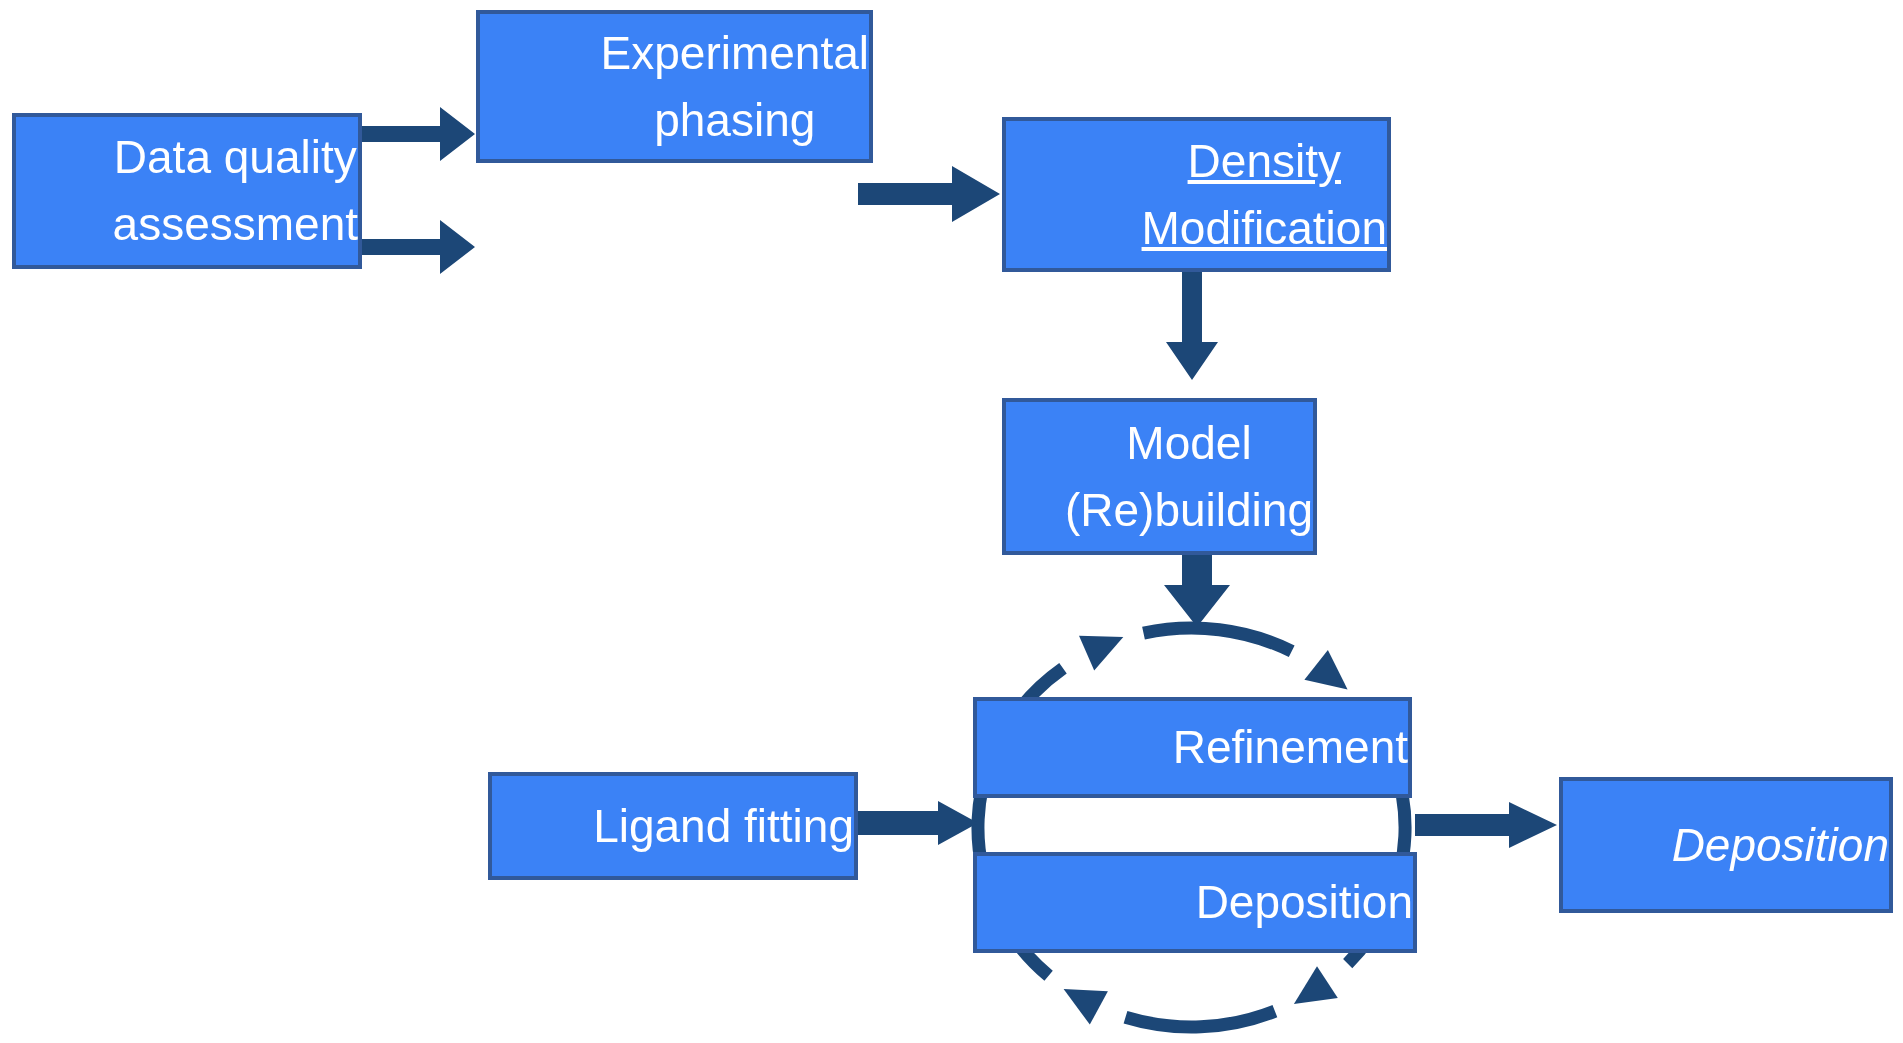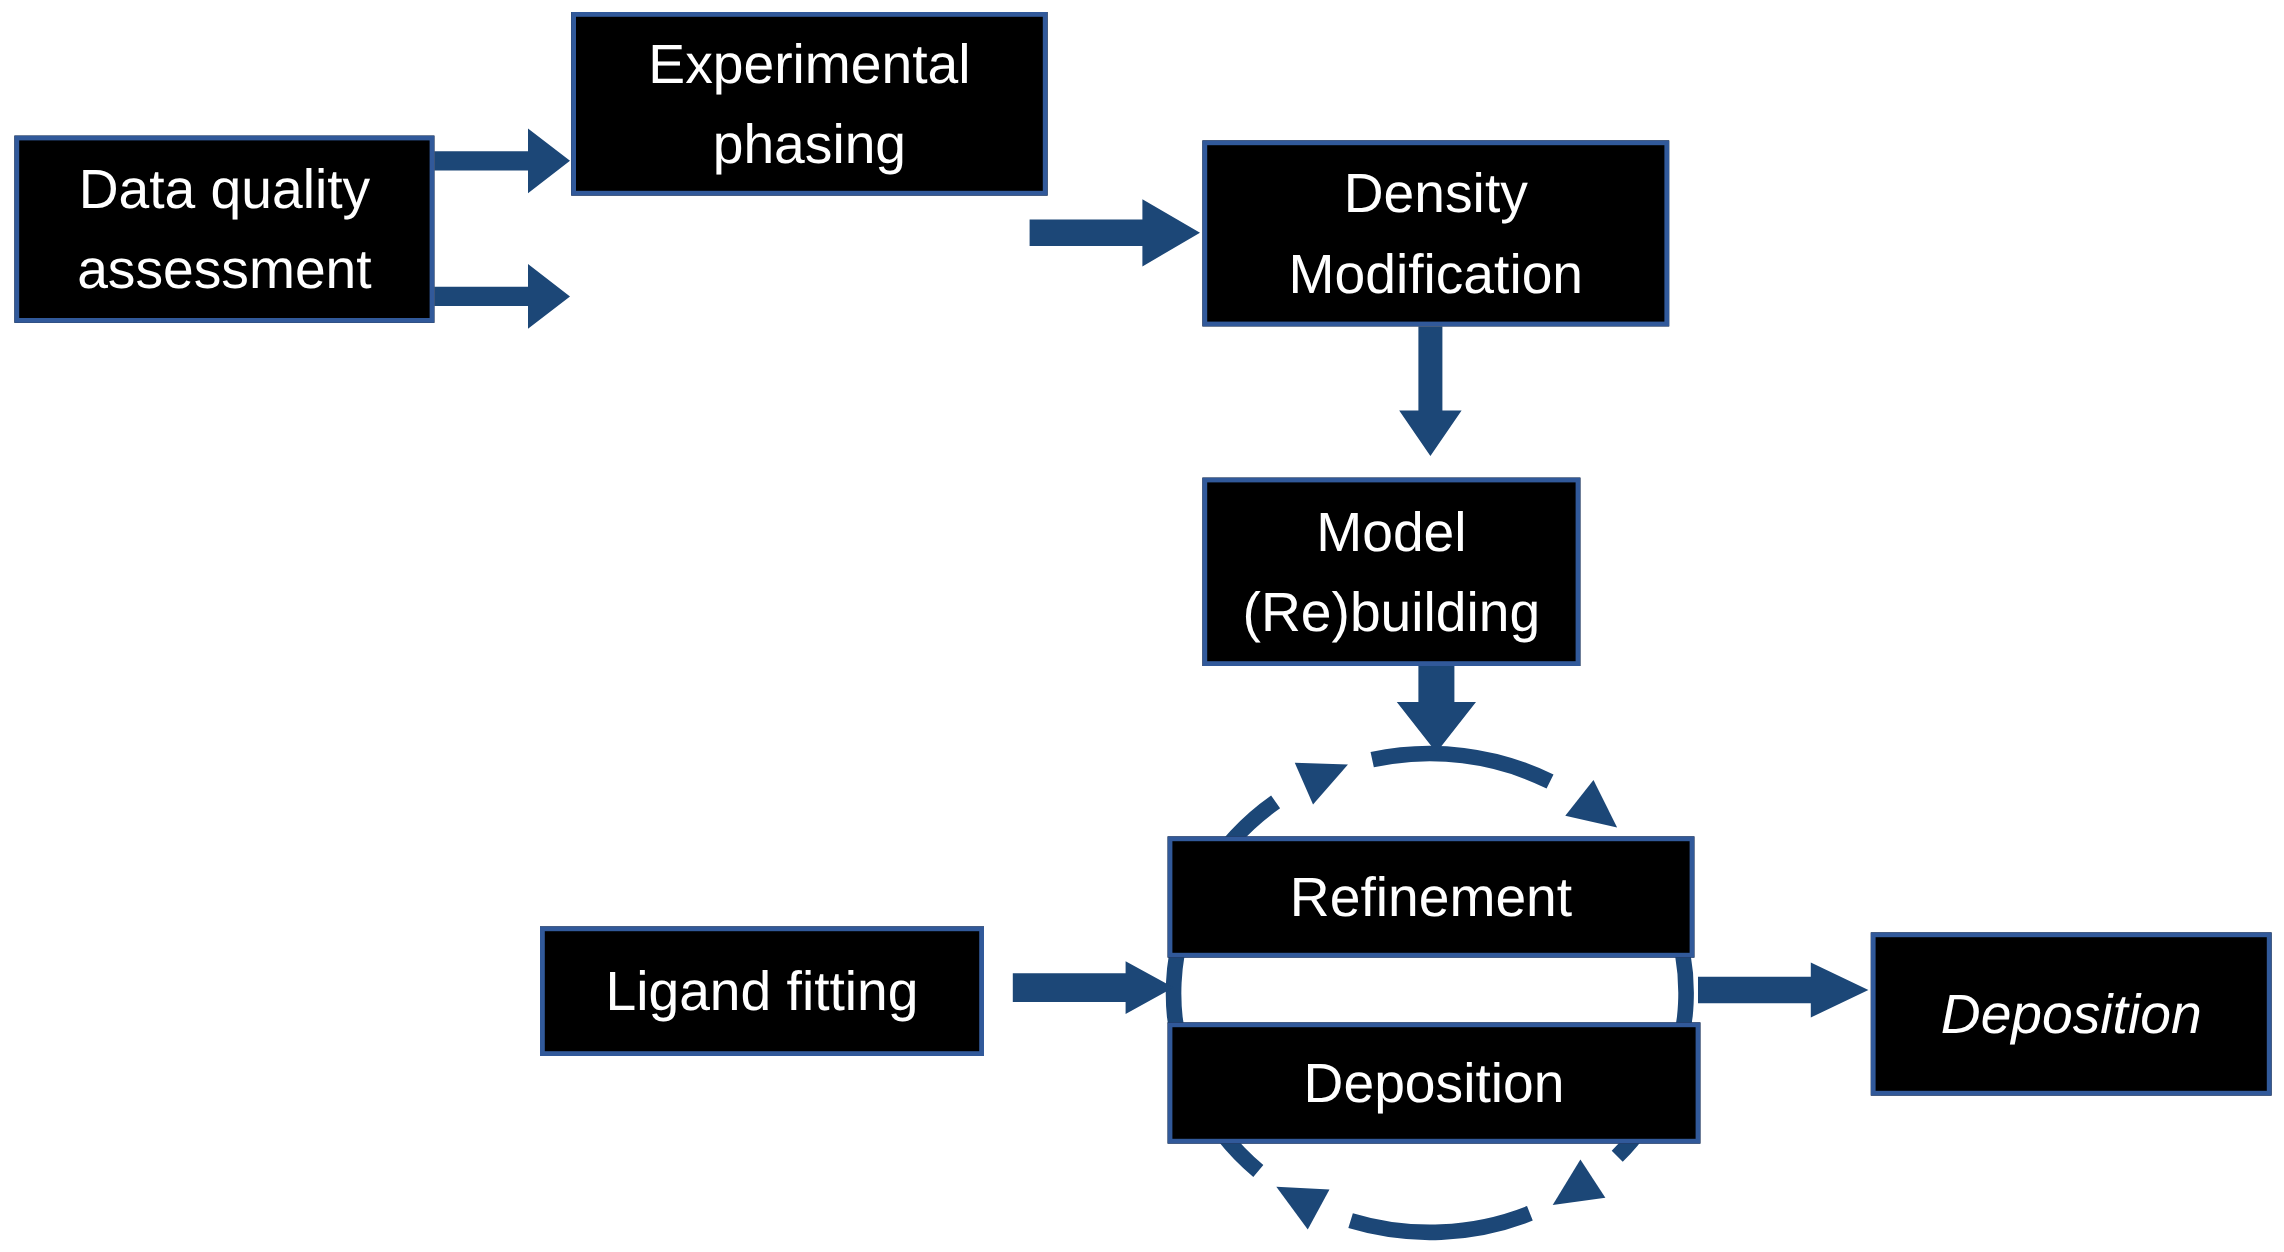--- a/index.html
+++ b/index.html
@@ -18,40 +18,40 @@
   .layer {
     position: absolute;
     left: 0;
     top: 0;
     width: 1903px;
     height: 1043px;
   }
   .node {
     position: absolute;
     box-sizing: border-box;
-    background: #000000;
+    background: #3b82f6;
     border: 4px solid #31599a;
     color: #ffffff;
     display: flex;
     align-items: center;
-    justify-content: center;
+    justify-content: flex-end;
     text-align: center;
     font-size: 46px;
     line-height: 1.45;
     white-space: pre-line;
   }
   
   .n-data-quality        { left: 12px;   top: 113px; width: 350px; height: 156px; }
   .n-experimental-phasing{ left: 476px;  top: 10px;  width: 397px; height: 153px; }
   .n-molecular-replacement{ left: 476px; top: 223px; width: 397px; height: 158px; }
-  .n-density-modification{ left: 1002px; top: 117px; width: 389px; height: 155px; }
+  .n-density-modification{ left: 1002px; top: 117px; width: 389px; height: 155px; text-decoration: underline; }
   .n-model-rebuilding    { left: 1002px; top: 398px; width: 315px; height: 157px; }
   .n-refinement          { left: 973px;  top: 697px; width: 439px; height: 101px; }
   .n-validation          { left: 973px;  top: 852px; width: 444px; height: 101px; }
-  .n-ligand-fitting      { left: 450px;  top: 772px; width: 370px; height: 108px; }
+  .n-ligand-fitting      { left: 488px;  top: 772px; width: 370px; height: 108px; }
   .n-deposition          { left: 1559px; top: 777px; width: 334px; height: 136px; font-style: italic; }
 </style>
 </head>
 <body>
 
 <div class="canvas">
 
   <svg class="layer" viewBox="0 0 1903 1043">
 
     <g>

